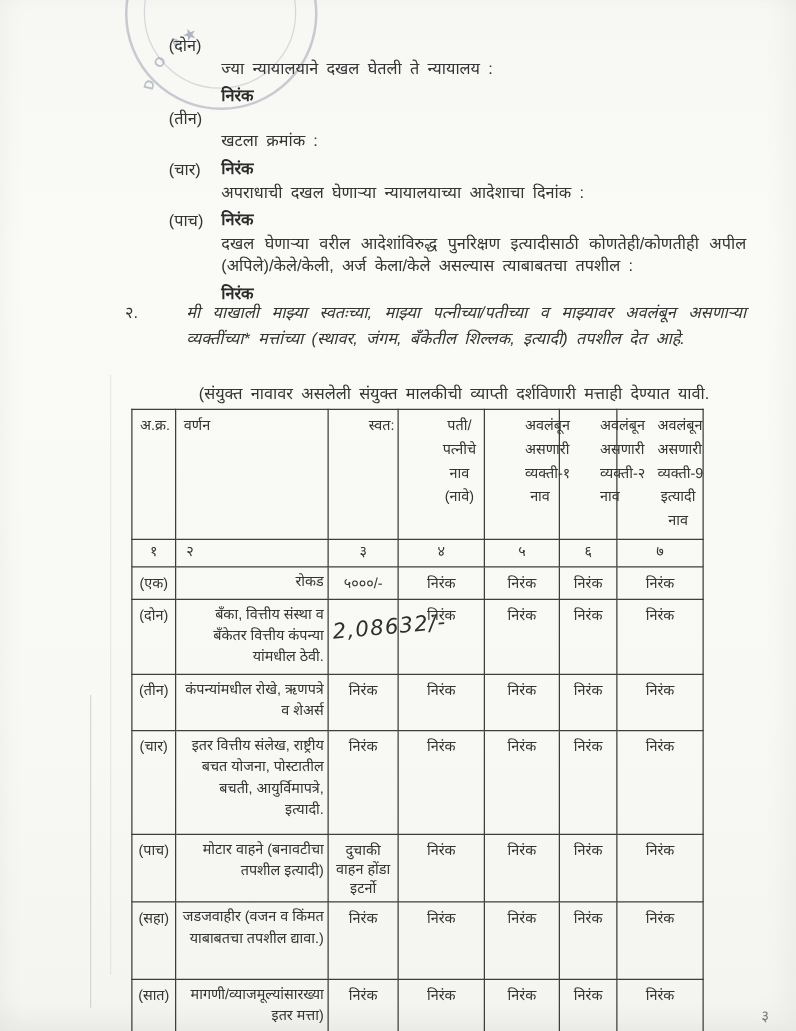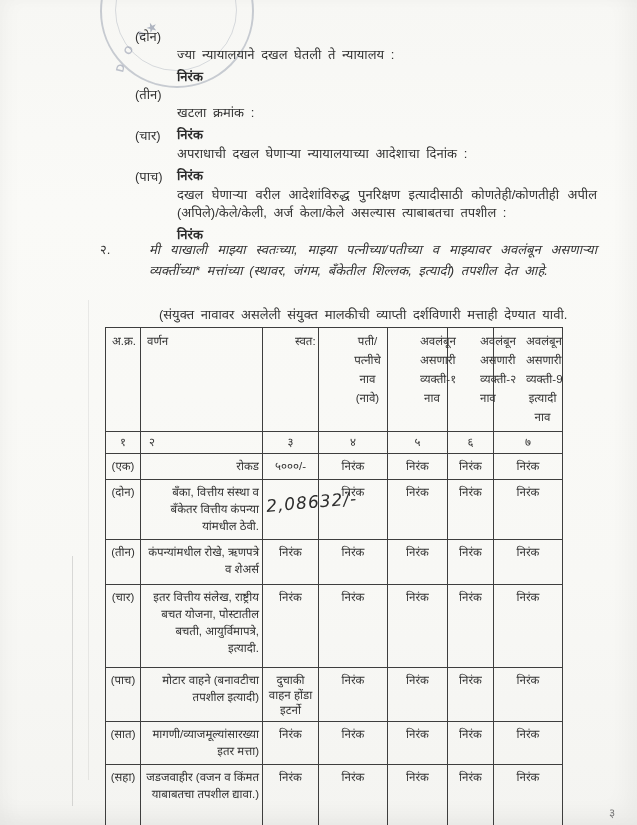--- a/index.html
+++ b/index.html
@@ -185,36 +185,36 @@
       </tr>
       <tr style="height:42px">
         <td class="c">(पाच)</td>
         <td class="desc">मोटार वाहने (बनावटीचा तपशील इत्यादी)</td>
         <td class="c">दुचाकी वाहन होंडा इटर्नो</td>
         <td class="c">निरंक</td>
         <td class="c">निरंक</td>
         <td class="c">निरंक</td>
         <td class="c">निरंक</td>
       </tr>
+      <tr style="height:62px">
+        <td class="c">(सहा)</td>
+        <td class="desc">जडजवाहीर (वजन व किंमत याबाबतचा तपशील द्यावा.)</td>
+        <td class="c">निरंक</td>
+        <td class="c">निरंक</td>
+        <td class="c">निरंक</td>
+        <td class="c">निरंक</td>
+        <td class="c">निरंक</td>
+      </tr>
       <tr style="height:40px">
         <td class="c">(सात)</td>
         <td class="desc">मागणी/व्याजमूल्यांसारख्या इतर मत्ता)</td>
         <td class="c">निरंक</td>
         <td class="c">निरंक</td>
         <td class="c">निरंक</td>
         <td class="c">निरंक</td>
         <td class="c">निरंक</td>
       </tr>
-      <tr style="height:62px">
-        <td class="c">(सहा)</td>
-        <td class="desc">जडजवाहीर (वजन व किंमत याबाबतचा तपशील द्यावा.)</td>
-        <td class="c">निरंक</td>
-        <td class="c">निरंक</td>
-        <td class="c">निरंक</td>
-        <td class="c">निरंक</td>
-        <td class="c">निरंक</td>
-      </tr>
     </tbody>
   </table>
 
   <div class="pageno">३</div>
 
 </div>
 
 </body></html>

